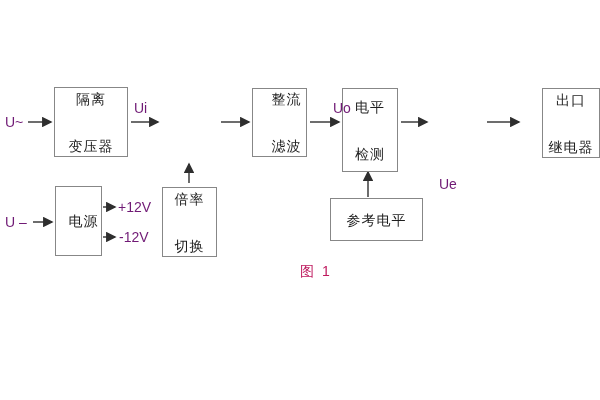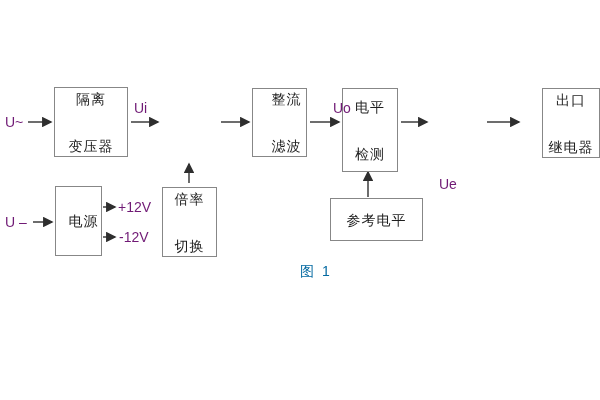--- a/index.html
+++ b/index.html
@@ -12,21 +12,21 @@
   .box {
     position:absolute; box-sizing:border-box; border:1.5px solid #878787;
     background:#ffffff; display:flex; flex-direction:column; align-items:center;
     justify-content:center; gap:33px; color:#1e1e1e; font-size:14px; line-height:1;
     letter-spacing:1px; text-align:center; white-space:nowrap;
   }
   .siglabel {
     position:absolute; color:#701a75; font-size:14px; line-height:1;
     white-space:nowrap;
   }
-  .caption { position:absolute; color:#0369a1; font-size:14px; line-height:1; letter-spacing:2px; }
+  .caption { position:absolute; color:#be185d; font-size:14px; line-height:1; letter-spacing:2px; }
 </style>
 </head>
 <body>
 
 <div class="canvas">
 
   <svg class="wires" width="600" height="400" viewBox="0 0 600 400" aria-hidden="true">
     <defs>
       <marker id="ah" viewBox="0 0 10 10" refX="8.5" refY="5" markerWidth="7.5" markerHeight="7.5" orient="auto-start-reverse">
         <path d="M0,0 L10,5 L0,10 z" fill="#2e2e2e"></path>

